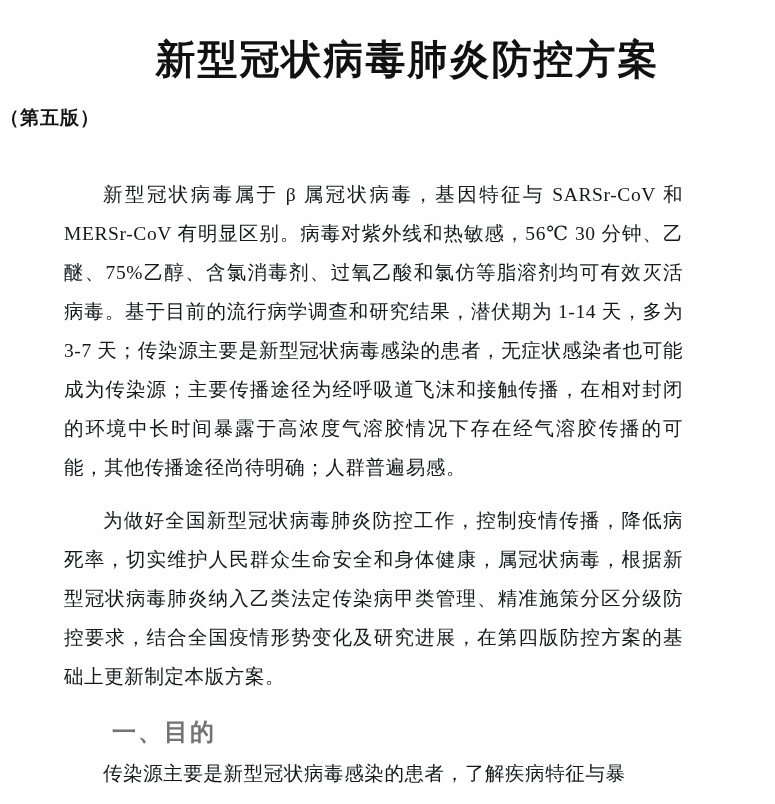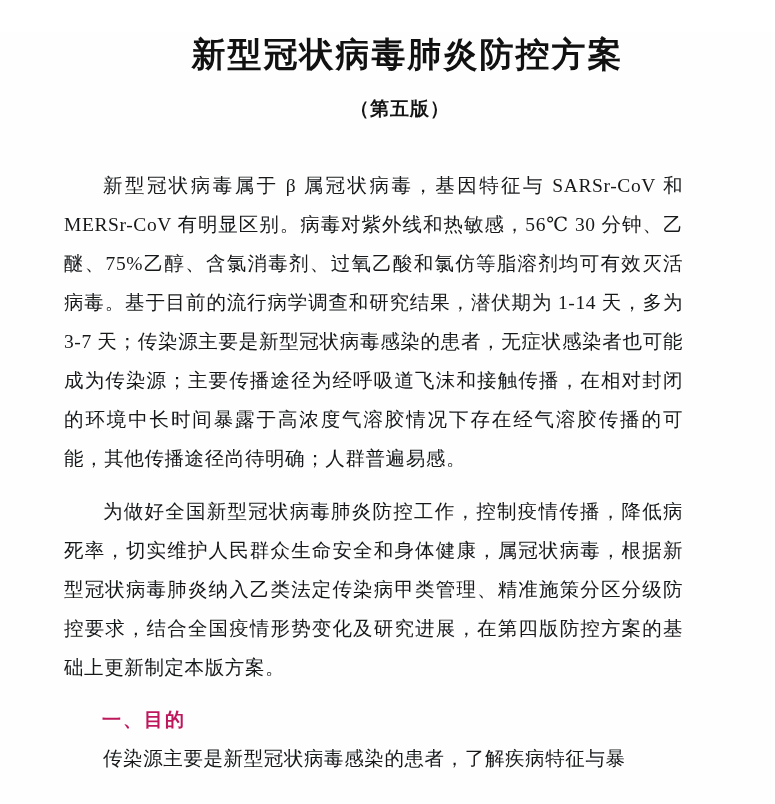--- a/index.html
+++ b/index.html
@@ -17,58 +17,57 @@
   .page {
     position: relative;
     width: 775px;
     height: 804px;
     box-sizing: border-box;
     padding: 0;
     background: #fefefe;
   }
   .doc-title {
     text-align: center;
-    font-size: 34px;
+    font-size: 40px;
     font-weight: bold;
     letter-spacing: 2px;
     margin: 32px 0 0 0;
     color: #111;
     font-family: "DejaVu Serif", "Liberation Serif", serif;
     padding-left: 40px;
   }
   .doc-subtitle {
-    text-align: center;
+    text-align: left;
     font-size: 19px;
     font-weight: bold;
     margin: 18px 0 0 0;
     letter-spacing: 1px;
     color: #141414;
     font-family: "DejaVu Serif", "Liberation Serif", serif;
-    padding-left: 25px;
   }
   .body-block {
     margin: 44px 92px 0 64px;
   }
   p.para {
     font-size: 19.5px;
     line-height: 39px;
     text-align: justify;
     text-justify: inter-ideograph;
     margin: 0 0 14px 0;
     text-indent: 2em;
     color: #16181a;
     letter-spacing: 0.6px;
   }
   h2.section-heading {
-    font-size: 19px;
+    font-size: 24px;
     font-weight: bold;
     margin: 20px 0 6px 0;
     text-indent: 2em;
     letter-spacing: 2px;
-    color: #be185d;
+    color: #737373;
   }
   p.para.last {
     margin-bottom: 0;
   }
   .clip-bottom {
     position: absolute;
     left: 0;
     right: 0;
     bottom: 0;
     height: 0;

